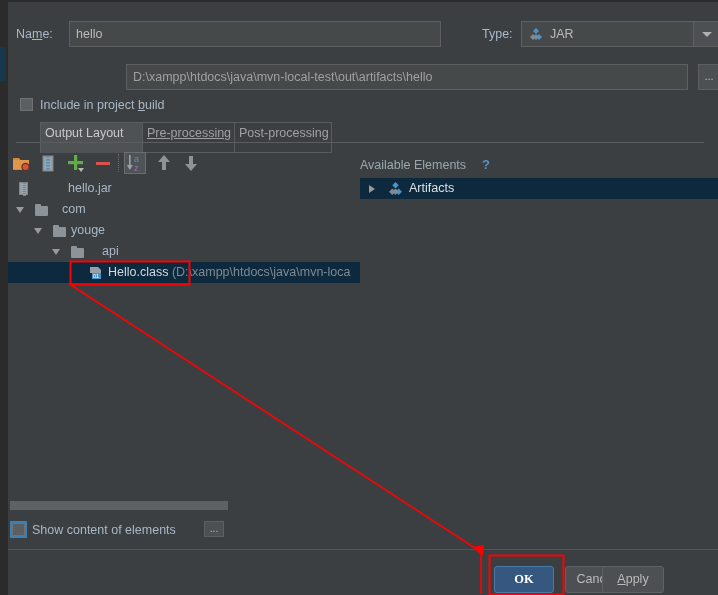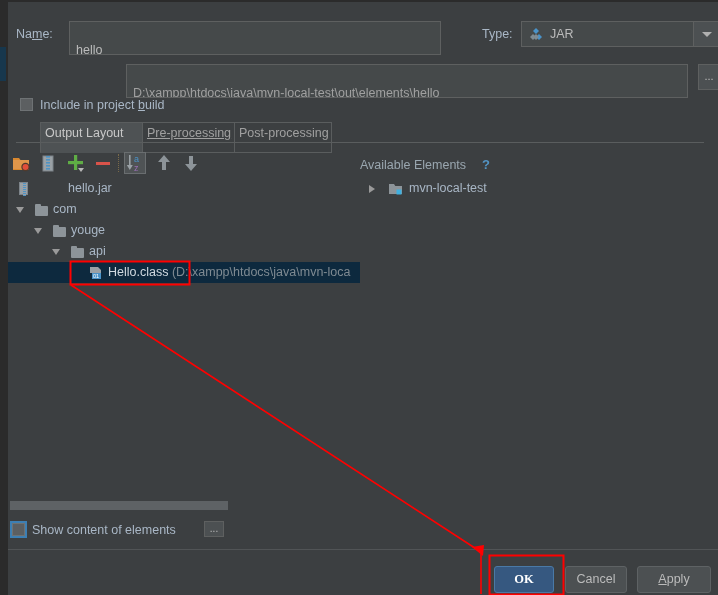--- a/index.html
+++ b/index.html
@@ -45,21 +45,21 @@
   }
   .lbl u { text-decoration: underline; }
   .name-label { position: absolute; left: 0; top: 0; width: 52px; }
   .text-field {
     position: absolute;
     background: #45494a;
     border: 1px solid #5e6060;
     color: #bbbbbb;
     font-size: 12.5px;
     line-height: 24px;
-    padding: 16px 6px;
+    padding: 0 6px;
     box-sizing: border-box;
     height: 26px;
     white-space: nowrap;
     overflow: hidden;
   }
   #name-field { left: 53px; top: 0; width: 372px; }
 
   .type-label { position: absolute; left: 466px; top: 0; width: 40px; }
   .combo {
     position: absolute; left: 505px; top: 0; width: 199px; height: 26px;
@@ -247,21 +247,21 @@
     border-radius: 3px; box-sizing: border-box;
     color: #bbbbbb; font-size: 12.5px;
     line-height: 25px; text-align: center;
   }
   .btn.default {
     background: #365880; border-color: #4a79a6; color: #ffffff; font-weight: bold;
   }
   .btn u { text-decoration: underline; }
   #ok-button { left: 494px; width: 60px; font-family: Liberation Serif, serif; }
   #cancel-button { left: 565px; width: 62px; }
-  #apply-button { left: 637px; width: 74px; }
+  #apply-button { left: 602px; width: 62px; }
 
   
   .anno { position: absolute; left: 0; top: 0; width: 718px; height: 595px; pointer-events: none; }
 </style>
 </head>
 <body>
 
 <div class="dialog">
 
   <div class="win-edge"></div>
@@ -283,21 +283,21 @@
         </svg>
       </span>
       <span class="combo-value">JAR</span>
       <span class="combo-arrow-btn">
         <span class="caret-down"></span>
       </span>
     </div>
   </div>
 
   <div class="row-output">
-    <div class="text-field" id="output-field">D:\xampp\htdocs\java\mvn-local-test\out\elements\hello</div>
+    <div class="text-field" id="output-field">D:\xampp\htdocs\java\mvn-local-test\out\artifacts\hello</div>
     <div class="browse-btn">...</div>
   </div>
 
   <div class="row-include">
     <span class="cb"></span>
     <span class="lbl cb-label">Include in project <u>b</u>uild</span>
   </div>
 
   <div class="tabs">
     <div class="tab active" style="left:0px;width:103px;">Output Layout</div>
@@ -369,67 +369,69 @@
           <span class="jar"></span>
         </span>
       <span class="t-label" style="left:27px;margin-left:33px;">hello.jar</span>
     </div>
 
     <div class="tree-row">
       <span class="twisty open" style="left:8px;"></span>
       <span class="t-icon" style="left:26px;">
           <span class="folder"></span>
         </span>
-      <span class="t-label" style="left:45px;">com</span>
+      <span class="t-label" style="left:54px;">com</span>
     </div>
 
     <div class="tree-row">
       <span class="twisty open" style="left:26px;"></span>
       <span class="t-icon" style="left:44px;">
           <span class="folder"></span>
         </span>
       <span class="t-label" style="left:63px;">youge</span>
     </div>
 
     <div class="tree-row">
       <span class="twisty open" style="left:44px;"></span>
       <span class="t-icon" style="left:62px;">
           <span class="folder"></span>
         </span>
-      <span class="t-label" style="left:81px;text-align:right;">api</span>
+      <span class="t-label" style="left:94px;text-align:right;">api</span>
     </div>
 
     <div class="tree-row selected">
       <span class="t-icon" style="left:80px;">
         <svg width="15" height="15" viewBox="0 0 15 15">
           <path d="M2 2h8l3 3v3H2z" fill="#9aa1a6"></path>
           <rect x="4" y="8" width="9" height="6" fill="#4a93c9"></rect>
           <text x="5" y="13" font-family="Liberation Sans, sans-serif" font-size="5.5" fill="#ffffff">01</text>
         </svg>
       </span>
       <span class="t-label" style="left:100px;"><span>Hello.class</span><span class="path-suffix"> (D:\xampp\htdocs\java\mvn-loca</span></span>
     </div>
   </div>
 
   <div class="right-panel">
     <span class="avail-header">Available Elements</span>
     <span class="help-q">?</span>
 
     <div style="position:absolute;left:0;top:26px;width:358px;">
-
-      <div class="tree-row">
+      <div class="tree-row selected-right">
         <span class="twisty" style="left:9px;"></span>
         <span class="t-icon" style="left:28px;">
-          <svg width="15" height="15" viewBox="0 0 15 15">
-            <path d="M1 3h5l1.3 2H14v8H1z" fill="#8d9499"></path>
-            <rect x="8.5" y="8.5" width="5" height="5" fill="#3fb0e0"></rect>
+          <svg width="15" height="15" viewBox="0 0 14 14">
+            <polygon points="7,1 10,4 7,7 4,4" fill="#4a93c9"></polygon>
+            <polygon points="4,7 7,10 4,13 1,10" fill="#7e8b93"></polygon>
+            <polygon points="10,7 13,10 10,13 7,10" fill="#4a93c9"></polygon>
+            <polygon points="7,7 10,10 7,13 4,10" fill="#7e8b93"></polygon>
           </svg>
         </span>
-        <span class="t-label" style="left:49px;">mvn-local-test</span>
+        <span class="t-label" style="left:49px;">Artifacts</span>
       </div>
+
     </div>
   </div>
 
   <div class="hscroll-track">
     <div class="hscroll-thumb"></div>
   </div>
 
   <div class="row-showcontent">
     <span class="cb focused"></span>
     <span class="lbl cb-label">Show content of elements</span>

